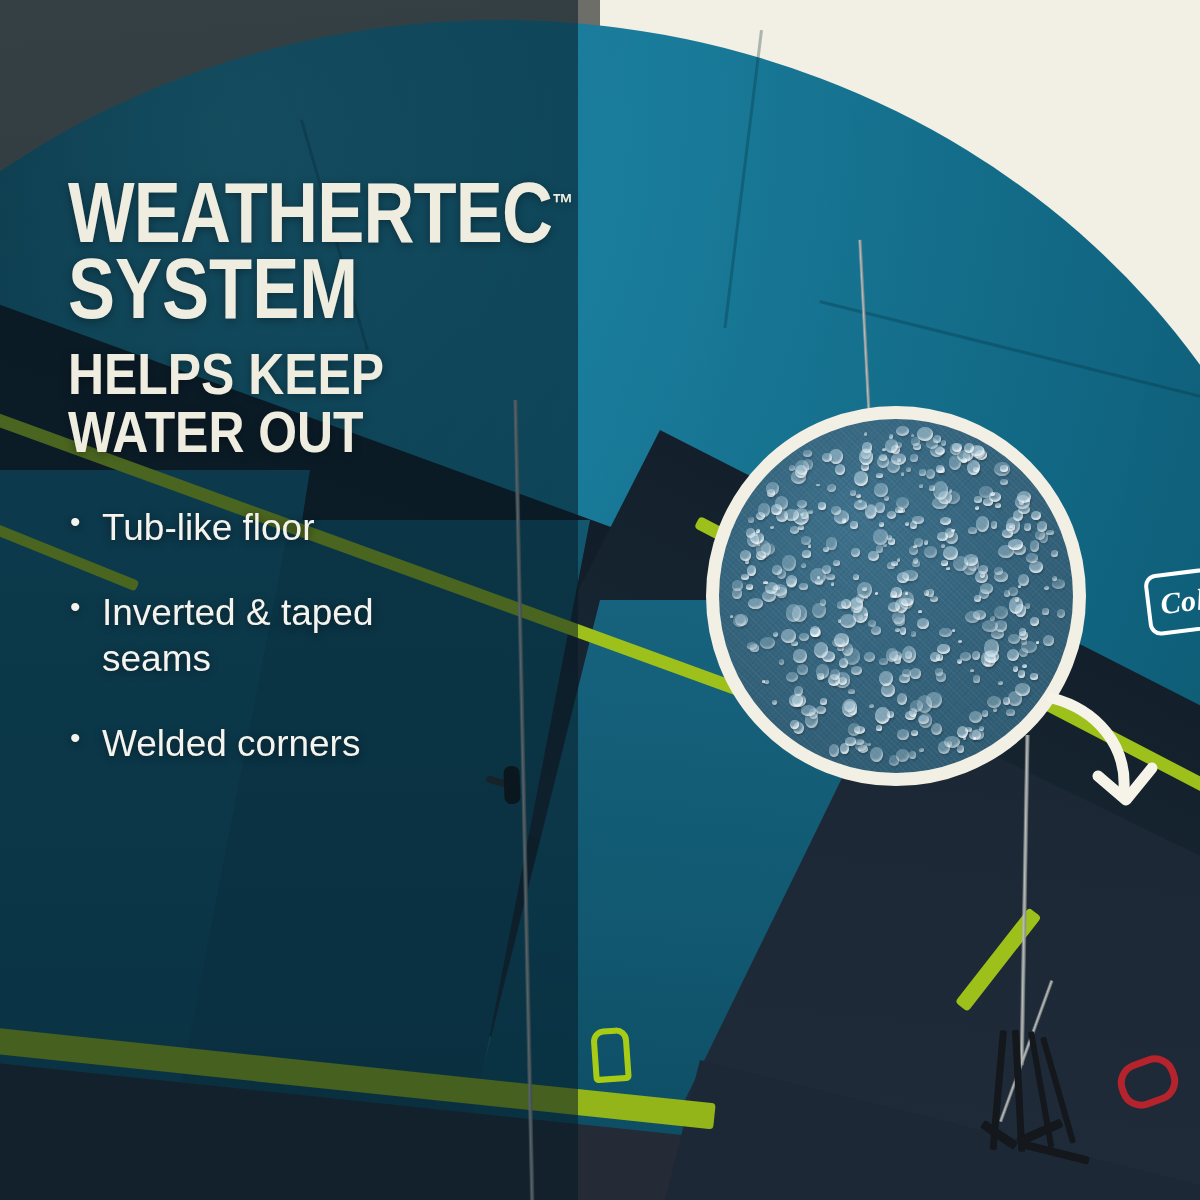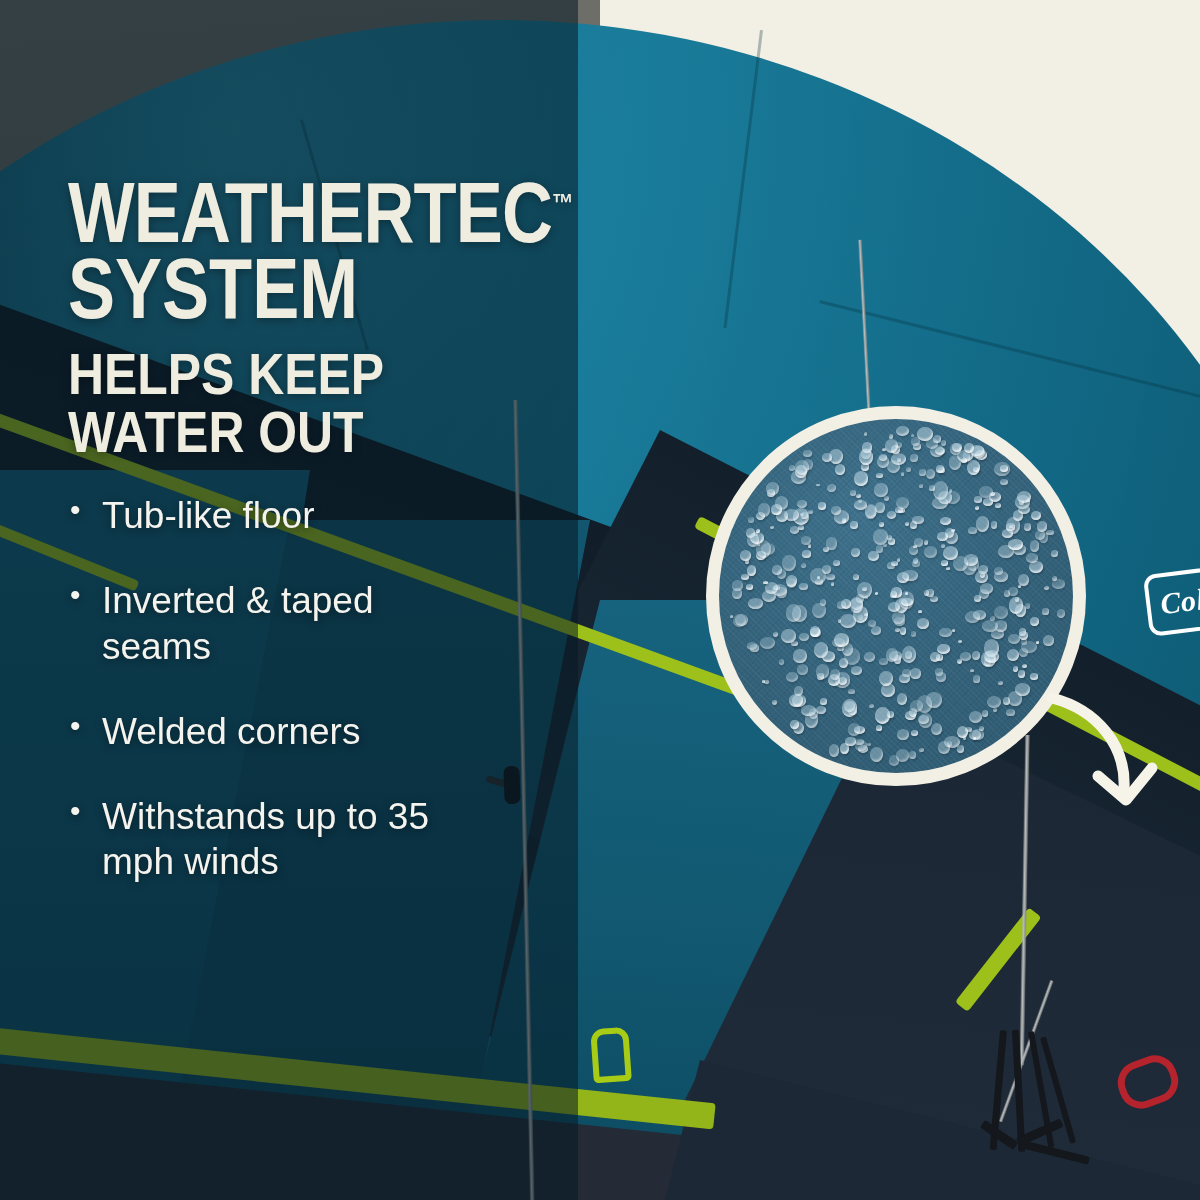--- a/index.html
+++ b/index.html
@@ -224,21 +224,21 @@
     font-weight:bold;
     font-size:58px;line-height:1.0;
     transform:scaleX(.86);
     transform-origin:left top;
     text-shadow:0 2px 10px rgba(0,0,0,.35);
   }
   .subhead div{margin:0;}
 
   .bullets{
     list-style:none;
-    margin:32px 0 0 0;padding:0;
+    margin:44px 0 0 0;padding:0;
     width:400px;
   }
   .bullets li{
     position:relative;
     color:#f4f3ee;
     font-family:"Liberation Sans",sans-serif;
     font-size:37px;
     line-height:1.22;
     padding-left:34px;
     margin-bottom:40px;
@@ -749,17 +749,16 @@
 
     <div class="subhead">
       <div>HELPS KEEP</div>
       <div>WATER OUT</div>
     </div>
 
     <ul class="bullets" id="feature-list">
         <li>Tub-like floor</li>
         <li>Inverted &amp; taped seams</li>
         <li>Welded corners</li>
-        <li>Withstands up to 35 mph winds</li>
       </ul>
   </div>
 
 </div>
 
 </body></html>

